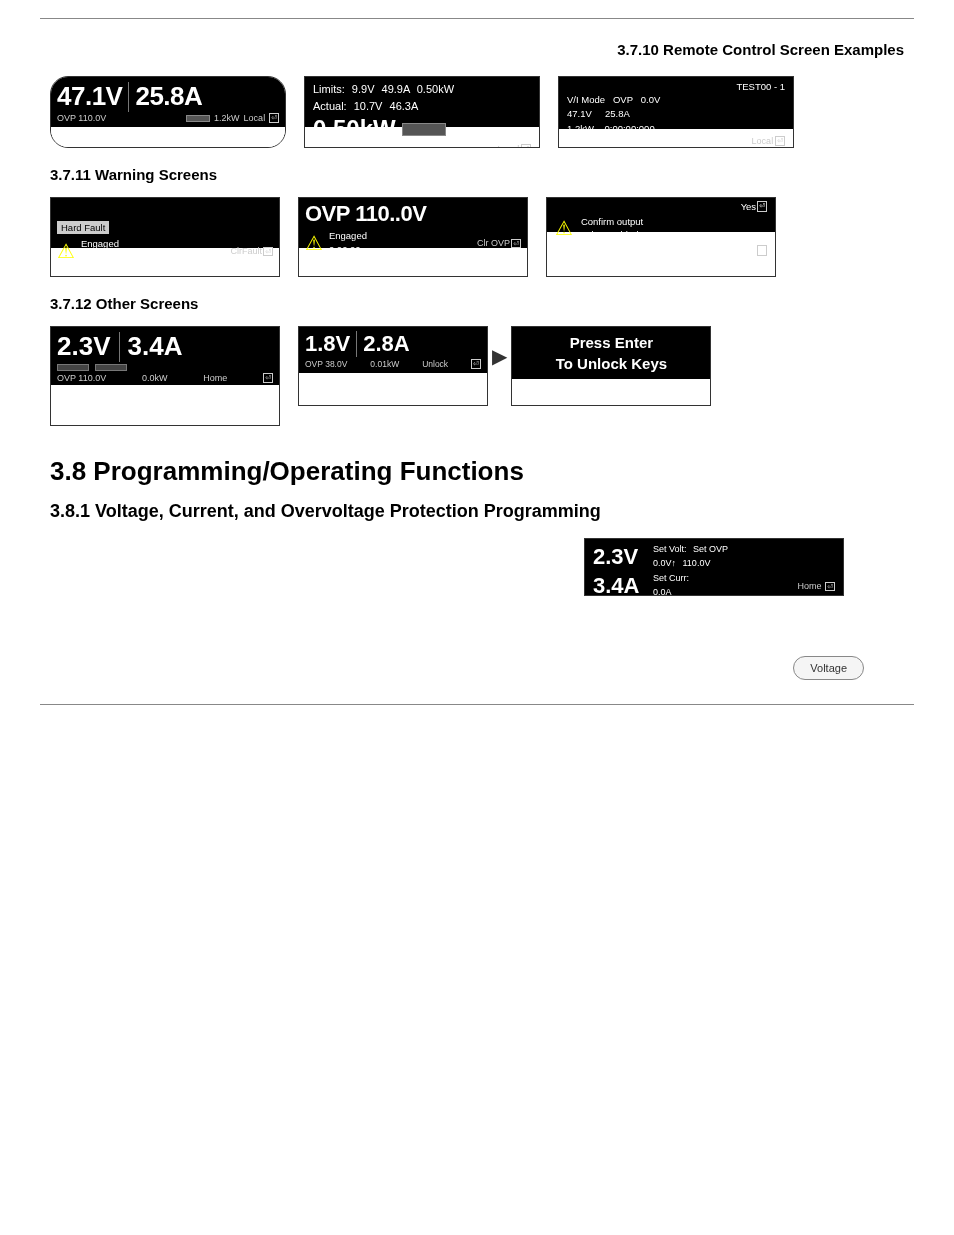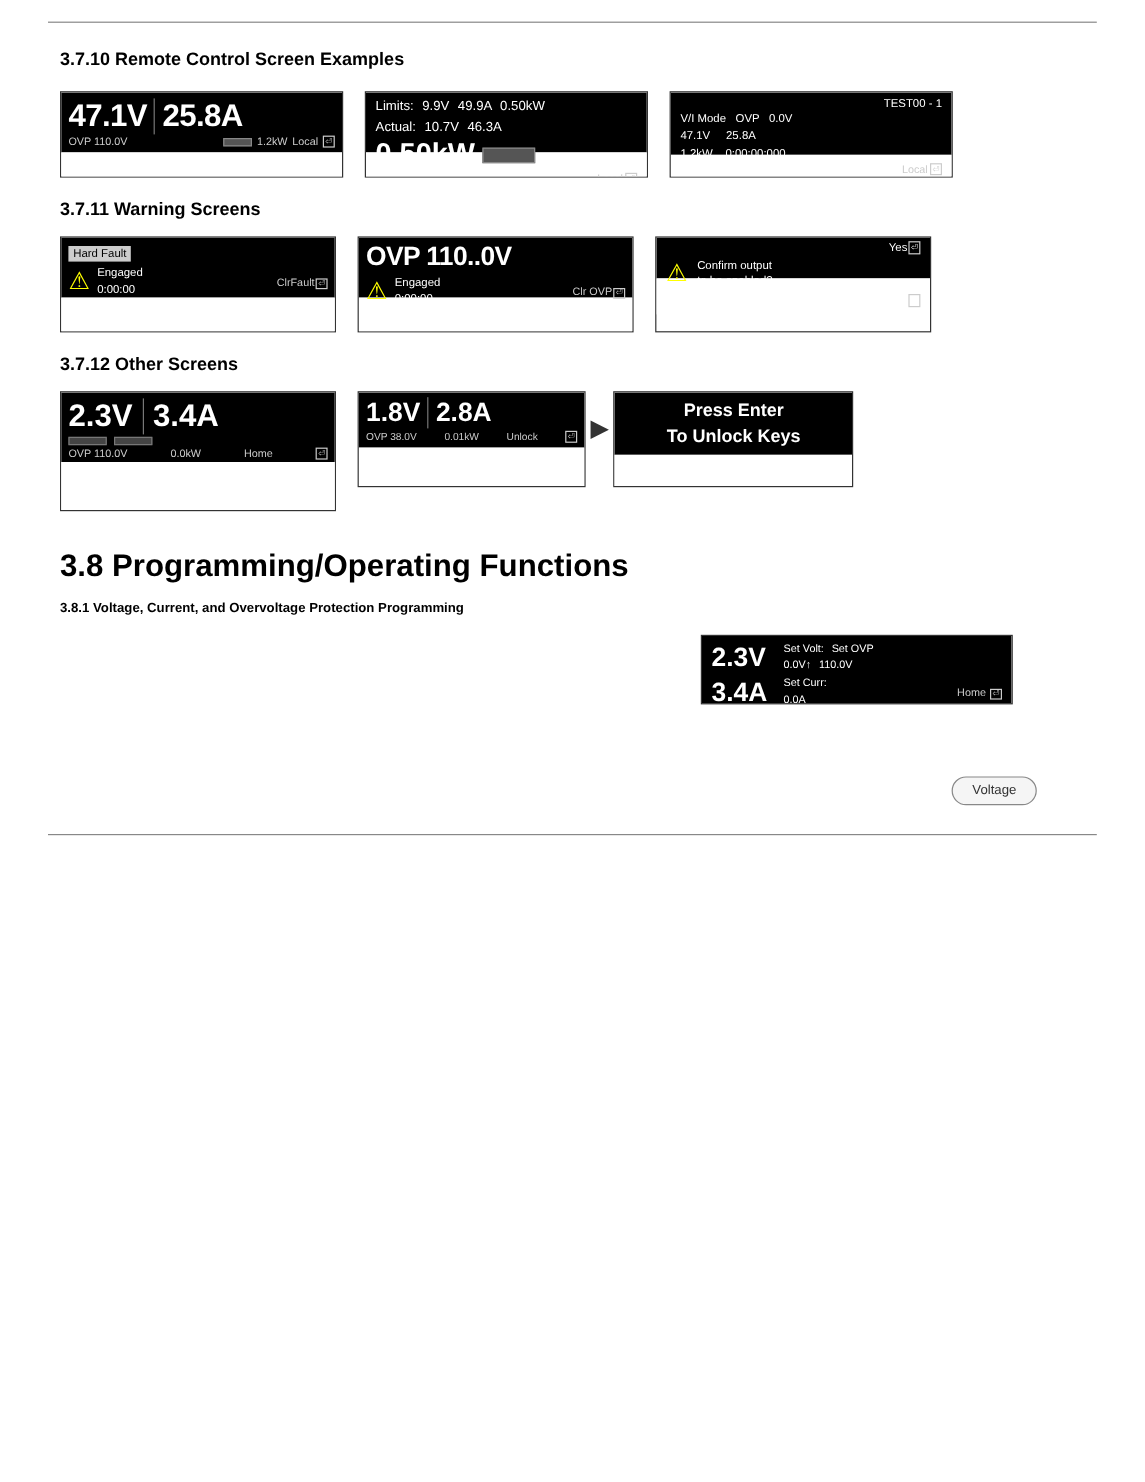--- a/index.html
+++ b/index.html
@@ -34,20 +34,21 @@
     .section-heading {
       font-weight: bold;
       margin-top: 22px;
       margin-bottom: 10px;
     }
 
     .section-heading-310 {
       font-size: 15px;
       margin-top: 22px;
       margin-bottom: 18px;
+      text-align: right;
     }
 
     
     .screens-row {
       display: flex;
       gap: 18px;
       margin-bottom: 18px;
       align-items: flex-start;
     }
 
@@ -87,21 +88,21 @@
 
 <div class="page-container">
   <hr class="top-rule">
 
   <div class="content">
 
     <div class="section-heading section-heading-310">3.7.10  Remote Control Screen Examples</div>
 
     <div class="screens-row" style="margin-top:10px;">
 
-      <div class="split-screen" style="width:236px; height:72px;">
+      <div class="split-screen" style="width:236px; height:72px;border-radius:18px;">
         <div class="split-top" style="padding:4px 6px; height:50px;">
           <div style="display:flex; align-items:center;">
             <span style="font-size:26px; font-weight:bold; letter-spacing:-0.5px;">47.1V</span>
             <div style="width:1px; height:30px; background:#777; margin:0 6px;"></div>
             <span style="font-size:26px; font-weight:bold; letter-spacing:-0.5px;">25.8A</span>
           </div>
           <div style="display:flex; justify-content:space-between; font-size:9px; color:#ccc; margin-top:1px;">
             <div style="display:flex; gap:4px; align-items:center;">
               <span>OVP 110.0V</span>
             </div>
@@ -161,21 +162,21 @@
         <div class="split-bottom"></div>
       </div>
 
     </div>
 
     <div class="section-heading" style="font-size:15px; margin-top:18px; margin-bottom:14px;">3.7.11  Warning Screens</div>
 
     <div class="screens-row">
 
       <div class="split-screen" style="width:230px; height:80px;">
-        <div class="split-top" style="padding:3px 6px; height:50px;">
+        <div class="split-top" style="padding:19px 6px; height:50px;">
           <div style="background:#ccc; color:#000; font-size:9.5px; padding:1px 4px; display:inline-block; margin-bottom:3px;">Hard Fault</div>
           <div style="display:flex; align-items:center; gap:6px;">
             <span style="font-size:20px; color:#ffff00; line-height:1;">⚠</span>
             <div style="font-size:9.5px; line-height:1.5; flex:1;">
               <div>Engaged</div>
               <div>0:00:00</div>
             </div>
             <div style="font-size:9px; color:#ccc; text-align:right;">ClrFault<span style="font-size:7px; border:1px solid #ccc; padding:0 1px; margin-left:1px;">⏎</span></div>
           </div>
         </div>
@@ -279,21 +280,21 @@
         </div>
 
       </div>
 
     </div>
 
     <div style="margin-top:30px; margin-bottom:14px;">
       <span style="font-size:26px; font-weight:bold;">3.8  Programming/Operating Functions</span>
     </div>
 
-    <div style="font-size:11px; font-weight:bold; margin-top:12px; margin-bottom:16px;">3.8.1  Voltage, Current, and Overvoltage Protection Programming</div>
+    <div style="font-size:18px; font-weight:bold; margin-top:12px; margin-bottom:16px;">3.8.1  Voltage, Current, and Overvoltage Protection Programming</div>
 
     <div style="display:flex; justify-content:flex-end; margin-right:60px;">
       <div class="split-screen" style="width:260px; height:58px;">
         <div class="split-top" style="padding:4px 8px; height:58px;">
           <div style="display:flex; justify-content:space-between; align-items:center; margin-bottom:2px;">
             <span style="font-size:22px; font-weight:bold; min-width:60px;">2.3V</span>
             <div style="font-size:9px; line-height:1.5; text-align:left; flex:1;">
               <div>
                 <span>Set Volt:</span>
                 <span style="margin-left:4px;">Set OVP</span>

